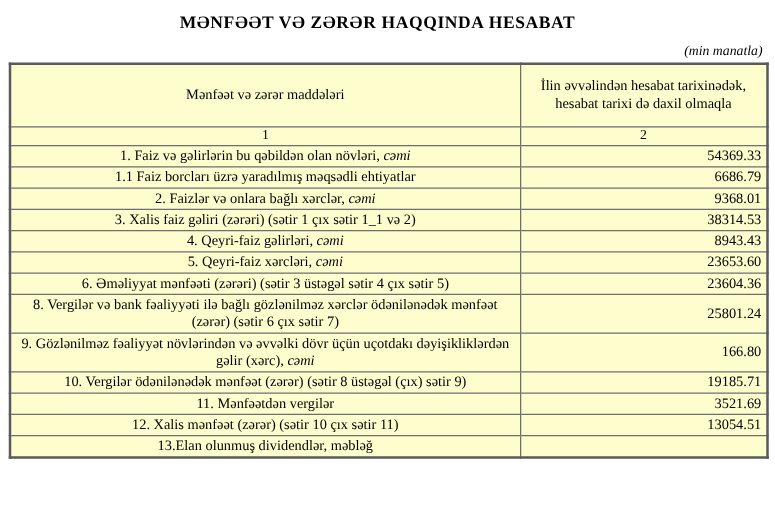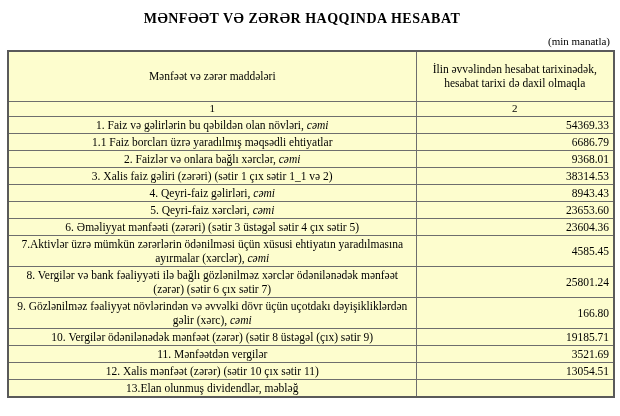--- a/index.html
+++ b/index.html
@@ -14,20 +14,21 @@
   .page { width: 620px; height: 416px; position: relative; }
   .title {
     text-align: center;
     font-weight: bold;
     font-size: 14px;
     letter-spacing: 0.5px;
     margin: 11px 16px 0 0;
   }
   .unit-note {
     text-align: right;
+    font-style: italic;
     font-size: 11px;
     margin: 8px 10px 3px 0;
   }
   table.pl {
     border-collapse: collapse;
     table-layout: fixed;
     margin-left: 7px;
     width: 606px;
     border: 2px solid #5a5a5a;
   }
@@ -112,24 +113,20 @@
     <tr>
       <td class="lbl"><span>5. Qeyri-faiz xərcləri, </span><i>cəmi</i></td>
       <td class="val">23653.60</td>
     </tr>
 
     <tr>
       <td class="lbl"><span>6. Əməliyyat mənfəəti (zərəri) (sətir 3 üstəgəl sətir 4 çıx sətir 5)</span><i></i></td>
       <td class="val">23604.36</td>
     </tr>
 
-    <tr>
-      <td class="lbl"><span>7.Aktivlər üzrə mümkün zərərlərin ödənilməsi üçün xüsusi ehtiyatın yaradılmasına ayırmalar (xərclər), </span><i>cəmi</i></td>
-      <td class="val">4585.45</td>
-    </tr>
 
     <tr>
       <td class="lbl"><span>8. Vergilər və bank fəaliyyəti ilə bağlı gözlənilməz xərclər ödənilənədək mənfəət (zərər) (sətir 6 çıx sətir 7)</span><i></i></td>
       <td class="val">25801.24</td>
     </tr>
 
     <tr>
       <td class="lbl"><span>9. Gözlənilməz fəaliyyət növlərindən və əvvəlki dövr üçün uçotdakı dəyişikliklərdən gəlir (xərc), </span><i>cəmi</i></td>
       <td class="val">166.80</td>
     </tr>

